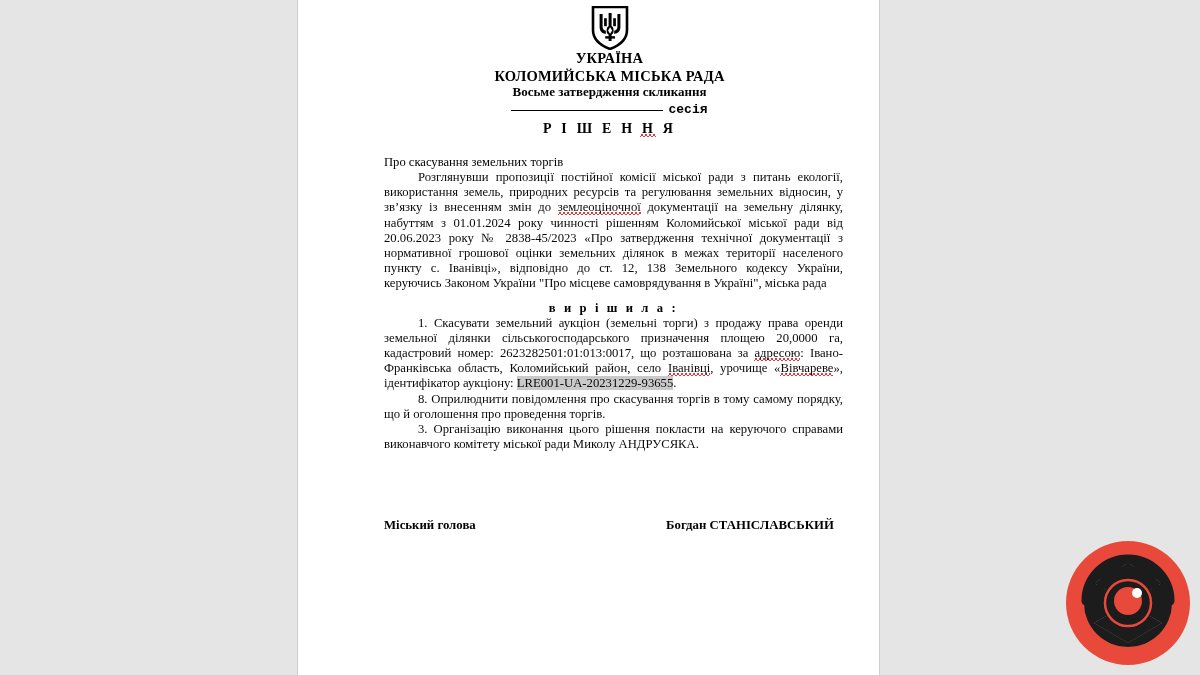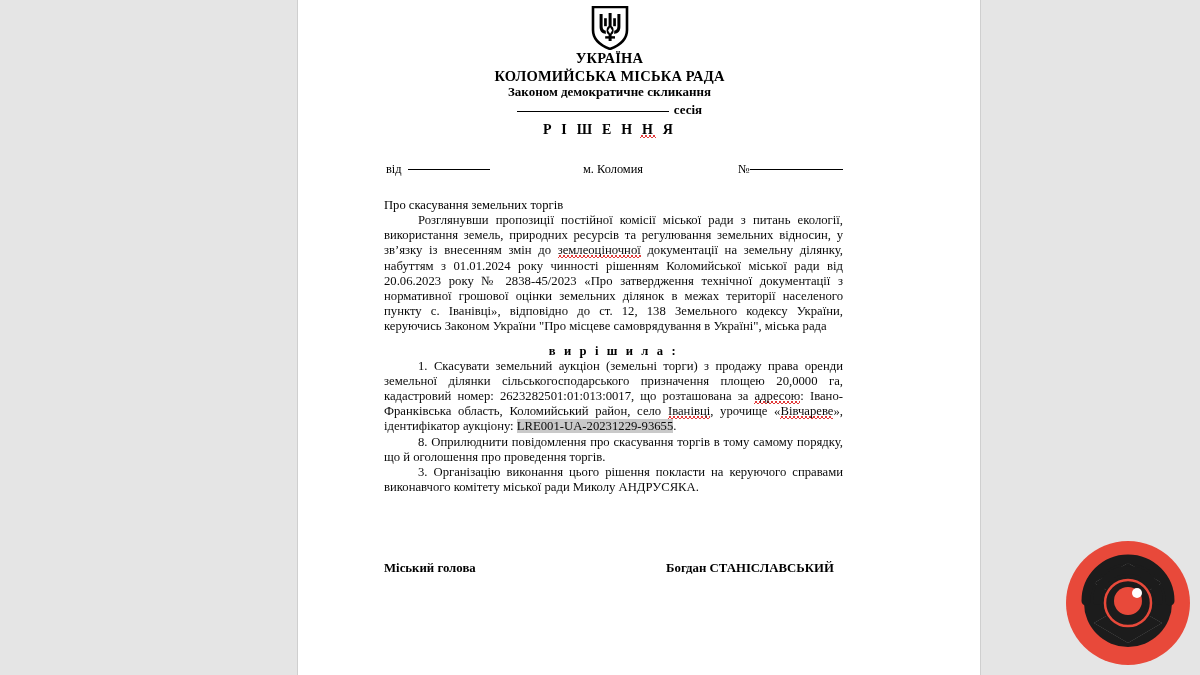--- a/index.html
+++ b/index.html
@@ -16,21 +16,21 @@
     width: 1200px;
     height: 675px;
     background: #e5e5e5;
   }
 
   
   #page {
     position: absolute;
     left: 297px;
     top: 0;
-    width: 684px;
+    width: 583px;
     height: 675px;
     background: #ffffff;
     border-left: 1px solid #cfcfcf;
     border-right: 1px solid #cfcfcf;
     overflow: hidden;
   }
 
   #page-inner {
     position: absolute;
     left: 78px;
@@ -56,20 +56,21 @@
   .hdr-1 { font-size: 14.5px; letter-spacing: .2px; margin-top: 2px; }
   .hdr-2 { font-size: 14.5px; letter-spacing: .2px; margin-top: 1px; }
   .hdr-3 { font-size: 13px; margin-top: 1px; }
 
   .session-line {
     text-align: center;
     font-weight: bold;
     font-size: 13px;
     margin-top: 2px;
     white-space: nowrap;
+    font-family: Liberation Mono, monospace;
   }
   .blank-rule {
     display: inline-block;
     width: 152px;
     border-bottom: 1.3px solid #000;
     vertical-align: 2px;
     margin-right: 5px;
   }
 
   .decision-title {
@@ -200,36 +201,31 @@
               <ellipse cx="19.1" cy="24.5" rx="3.5" ry="4.4"></ellipse>
               <rect x="14.2" y="30.2" width="9.8" height="2.4"></rect>
             </g>
             <path d="M19.1 21.3 l-2.0 3.2 l2.0 3.2 l2.0 -3.2 Z" fill="#fff"></path>
           </svg>
         </span>
       </div>
 
       <div class="hdr hdr-1">УКРАЇНА</div>
       <div class="hdr hdr-2">КОЛОМИЙСЬКА МІСЬКА РАДА</div>
-      <div class="hdr hdr-3">Законом демократичне скликання</div>
+      <div class="hdr hdr-3">Восьме затвердження скликання</div>
 
       <div class="session-line">
         <span class="blank-rule"></span><span>сесія</span>
       </div>
 
       <div class="decision-title">
         <span>Р І Ш Е Н Н Я</span>
         <span class="sq sp"></span>
       </div>
 
-      <div class="meta-row">
-        <span class="meta-vid"><span>від</span><span class="rule"></span></span>
-        <span class="meta-city">м. Коломия</span>
-        <span class="meta-no"><span>№</span><span class="rule"></span></span>
-      </div>
 
       <div class="subject">Про скасування земельних торгів</div>
 
       <div class="body-block">
 
         <p class="just"><span>Розглянувши пропозиції постійної комісії міської ради з питань екології, використання земель, природних ресурсів та регулювання земельних відносин, у зв’язку із внесенням змін до </span><span class="sp">землеоціночної</span><span> документації на земельну ділянку, набуттям з 01.01.2024 року чинності рішенням Коломийської міської ради від 20.06.2023 року № 2838-45/2023 «Про затвердження технічної документації з нормативної грошової оцінки земельних ділянок в межах території населеного пункту с. Іванівці», відповідно до  ст. 12, 138 Земельного кодексу України, керуючись Законом України "Про місцеве самоврядування в Україні", міська рада</span></p>
 
         <p class="resolved">в и р і ш и л а :</p>
 
         <p class="just"><span>1. Скасувати земельний аукціон (земельні торги) з продажу права оренди земельної ділянки сільськогосподарського призначення площею 20,0000 га, кадастровий номер: 2623282501:01:013:0017, що розташована за </span><span class="sp">адресою</span><span>: Івано-Франківська область, Коломийський район, село </span><span class="sp">Іванівці</span><span>, урочище «</span><span class="sp">Вівчареве</span><span>», ідентифікатор аукціону: </span><span class="hl">LRE001-UA-20231229-93655</span><span>.</span></p>

